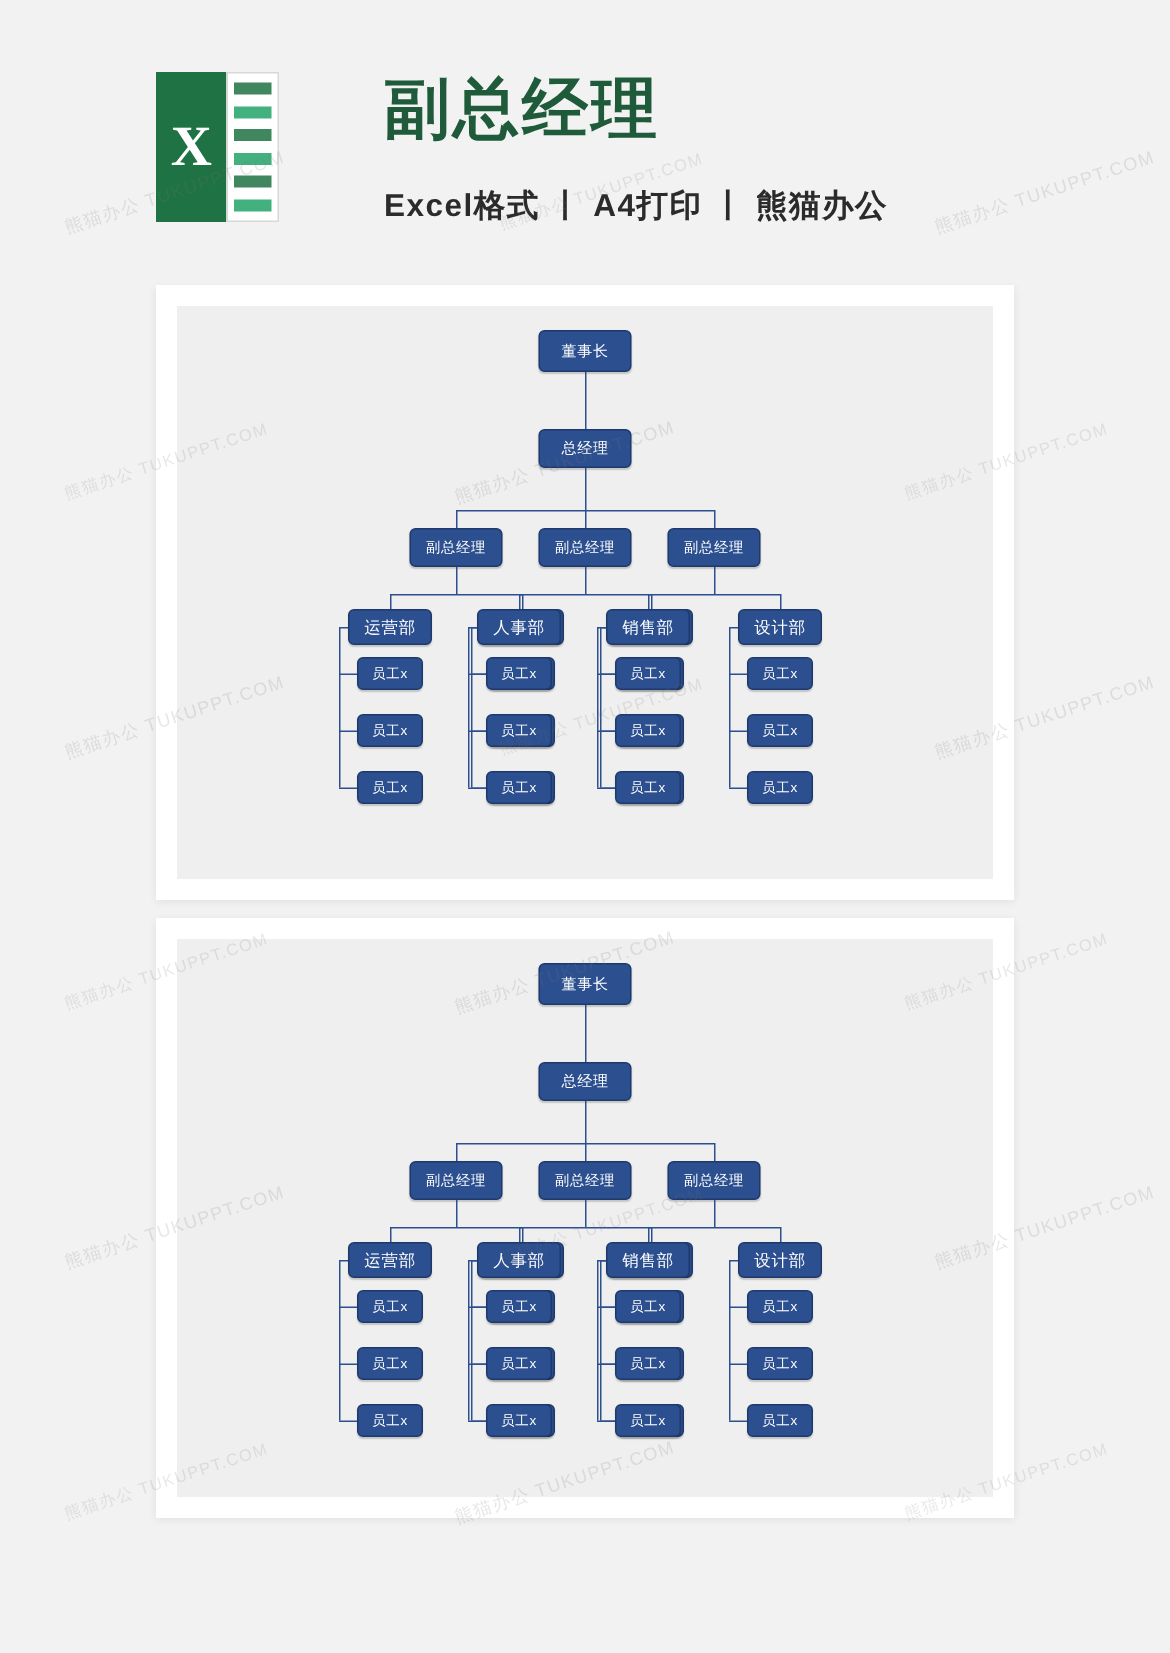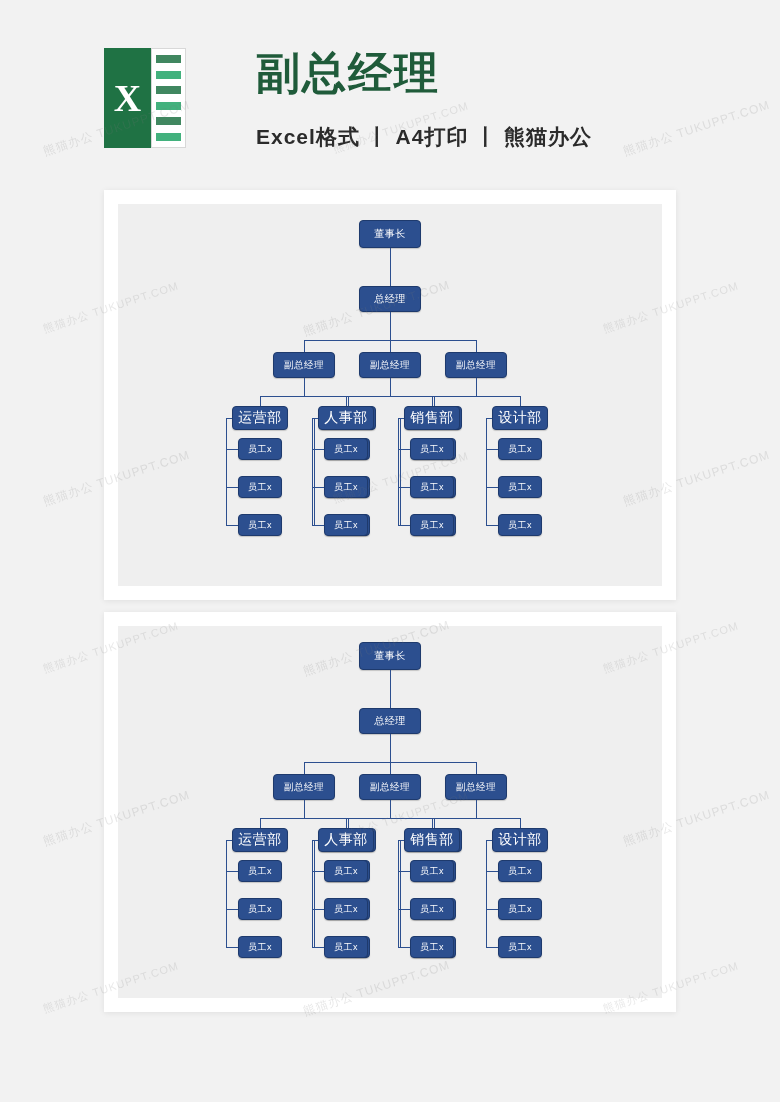--- a/index.html
+++ b/index.html
@@ -72,21 +72,21 @@
     color:#ffffff;
     font-size:9px;
     display:flex;align-items:center;justify-content:center;
     box-sizing:border-box;
     letter-spacing:.5px;
     box-shadow:0 1px 1px rgba(0,0,0,.18);
   }
   .node.lvl1{width:62px;height:28px;font-size:10px;}
   .node.lvl2{width:62px;height:26px;font-size:10px;}
   .node.lvl3{width:62px;height:26px;font-size:9.5px;}
-  .node.dept{width:56px;height:24px;font-size:14px;}
+  .node.dept{width:56px;height:24px;font-size:11px;}
   .node.emp{width:44px;height:22px;font-size:9px;}
 
   .conn{
     position:absolute;background:#2c4f8f;
   }
   .conn.h{height:1px;}
   .conn.v{width:1px;}
 
   .wm{
     position:absolute;color:rgba(120,120,120,.16);

